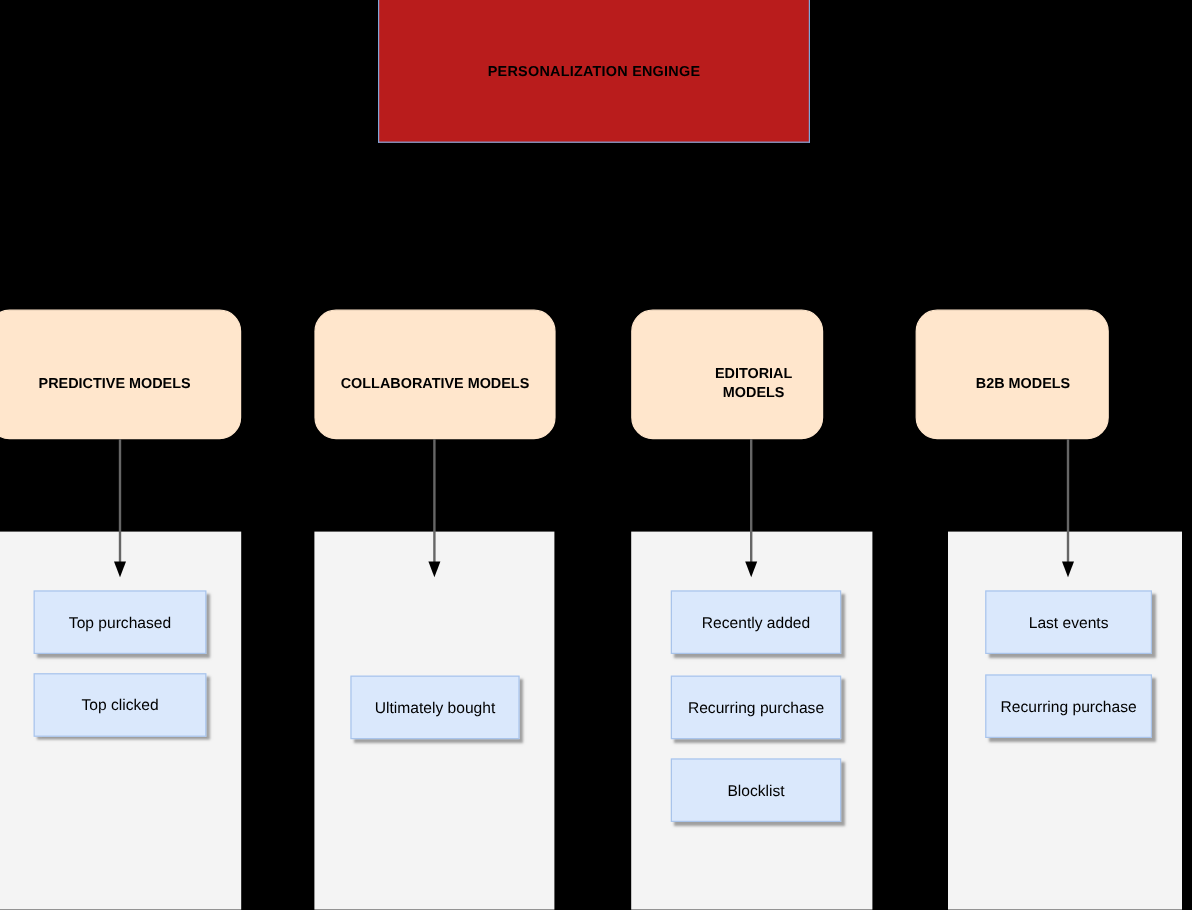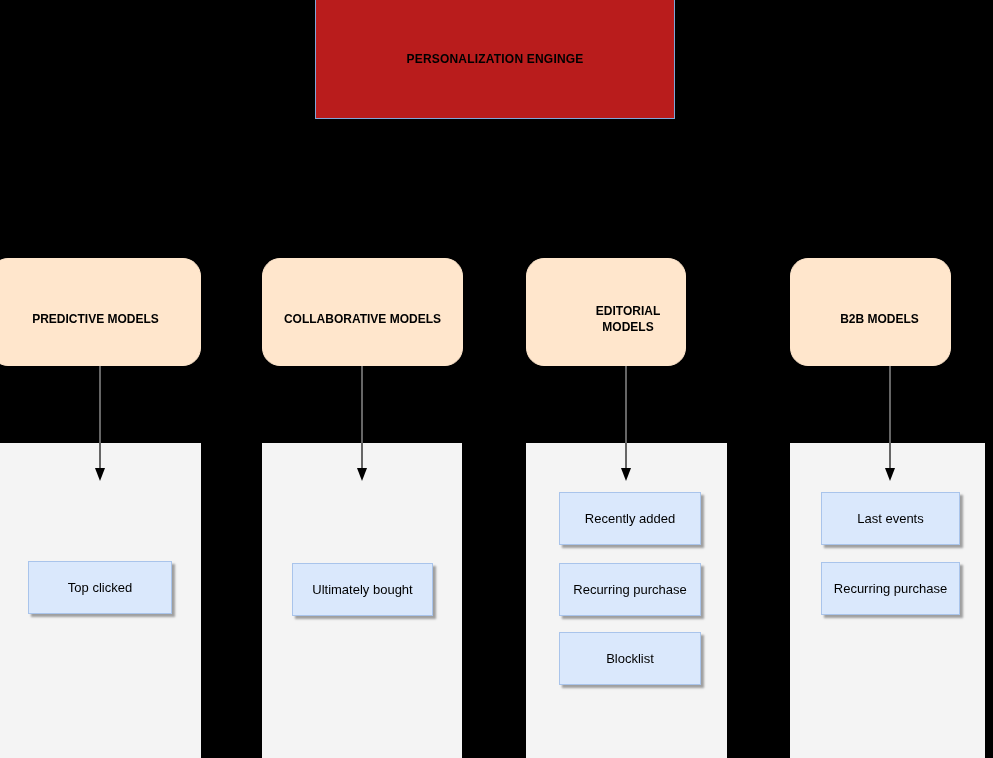--- a/index.html
+++ b/index.html
@@ -70,21 +70,21 @@
     color: #000000;
     text-align: center;
     line-height: 1.3;
     padding: 0 8px;
     margin-top: 16px;
   }
 
   .model-box.m0 { left: -10px;  width: 211px; }
   .model-box.m1 { left: 262px;  width: 201px; }
   .model-box.m2 { left: 526px;  width: 160px; padding-left: 44px; }
-  .model-box.m3 { left: 790px;  width: 161px; padding-left: 18px; }
+  .model-box.m3 { left: 763px;  width: 161px; padding-left: 18px; }
 
   
   .panel {
     position: absolute;
     top: 443px;
     height: 315px;
     background: #f4f4f4;
     box-sizing: border-box;
   }
   .panel.p0 { left: 0px;   width: 201px; }
@@ -165,20 +165,23 @@
       <path d="M7 115 L2 102 L12 102 Z" fill="#000000"></path>
     </svg>
   </div>
   <div class="arrow" style="left:883px;">
     <svg width="14" height="120" viewBox="0 0 14 120">
       <line x1="7" y1="0" x2="7" y2="103" stroke="#666666" stroke-width="2"></line>
       <path d="M7 115 L2 102 L12 102 Z" fill="#000000"></path>
     </svg>
   </div>
 
+  <div class="item-box" style="left:28px;  top:492px; width:144px; height:53px;">
+    <span class="item-label">Top purchased</span>
+  </div>
   <div class="item-box" style="left:28px;  top:561px; width:144px; height:53px;">
     <span class="item-label">Top clicked</span>
   </div>
 
   <div class="item-box" style="left:559px; top:492px; width:142px; height:53px;">
     <span class="item-label">Recently added</span>
   </div>
 
   <div class="item-box" style="left:292px; top:563px; width:141px; height:53px;">
     <span class="item-label">Ultimately bought</span>

